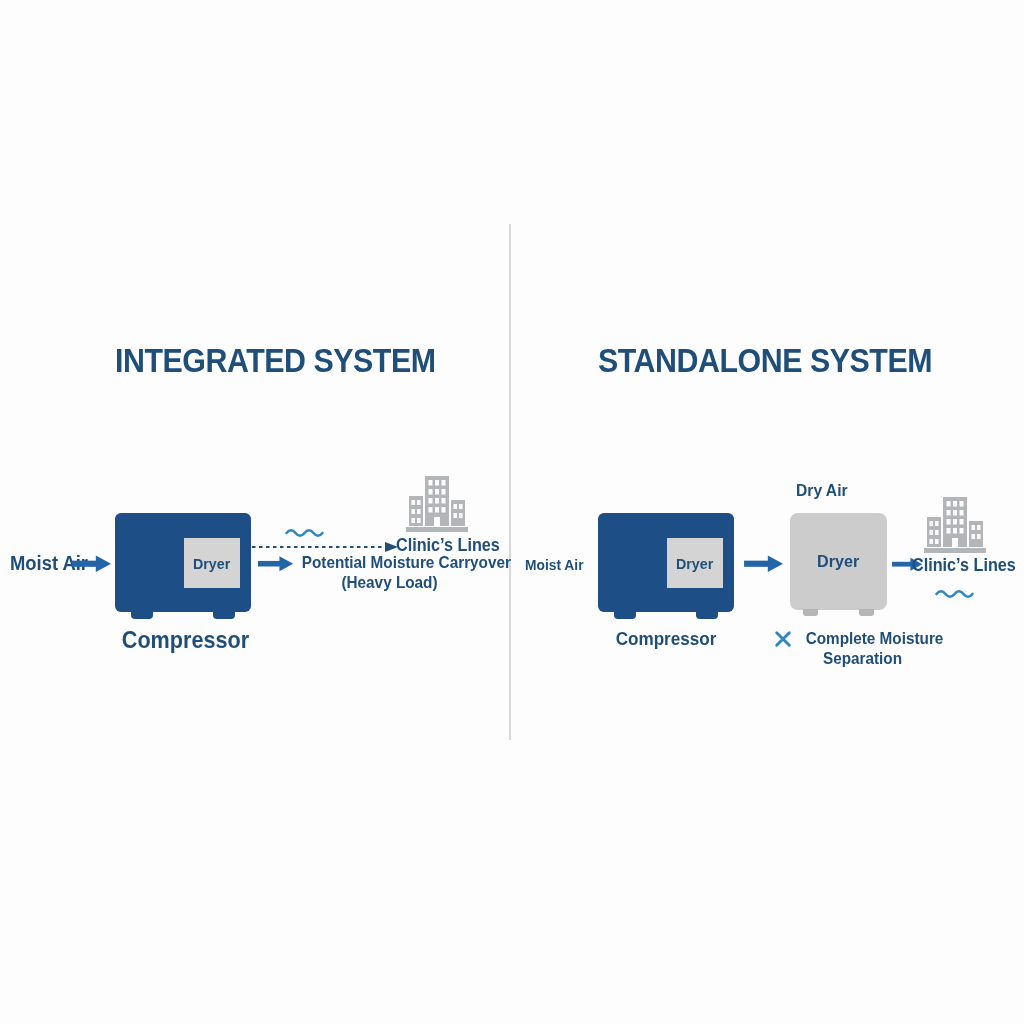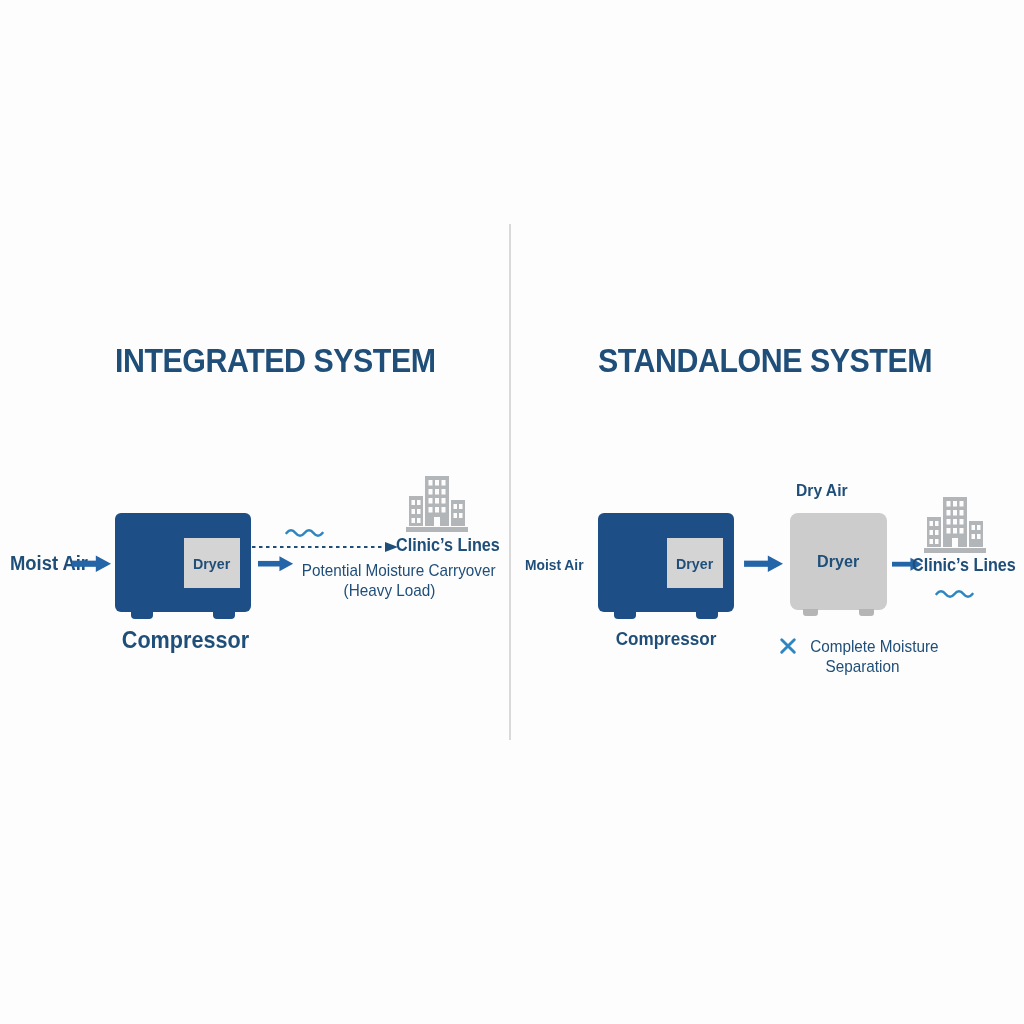--- a/index.html
+++ b/index.html
@@ -30,22 +30,22 @@
   .foot.l{left:16px;} .foot.r{right:16px;}
   .dryer-inset{position:absolute;left:69px;top:25px;width:56px;height:50px;background:var(--inset-gray);
                display:flex;align-items:center;justify-content:center;}
   .dryer-inset span{font-weight:bold;color:var(--title-blue);font-size:15px;transform:scaleX(0.95);}
   .dryer-standalone{position:absolute;left:790px;top:513px;width:97px;height:97px;background:var(--panel-gray);
                     border-radius:8px;display:flex;align-items:center;justify-content:center;}
   .dryer-standalone .dfoot{position:absolute;bottom:-6px;width:15px;height:7px;background:#b5b5b5;border-radius:0 0 3px 3px;}
   .dfoot.l{left:13px;} .dfoot.r{right:13px;}
   .dryer-standalone span{font-weight:bold;color:var(--title-blue);font-size:17px;transform:scaleX(0.95);}
   svg{display:block;}
-  .note{position:absolute;color:var(--title-blue);font-weight:normal;margin-top:8px;}
-  .sep-row{display:flex;justify-content:center;gap:6px;}
+  .note{position:absolute;color:var(--title-blue);font-weight:bold;}
+  .sep-row{display:flex;align-items:center;justify-content:center;gap:6px;}
 </style>
 </head>
 <body>
 
 <div class="canvas">
 
   <div class="divider"></div>
 
   <section>
 

